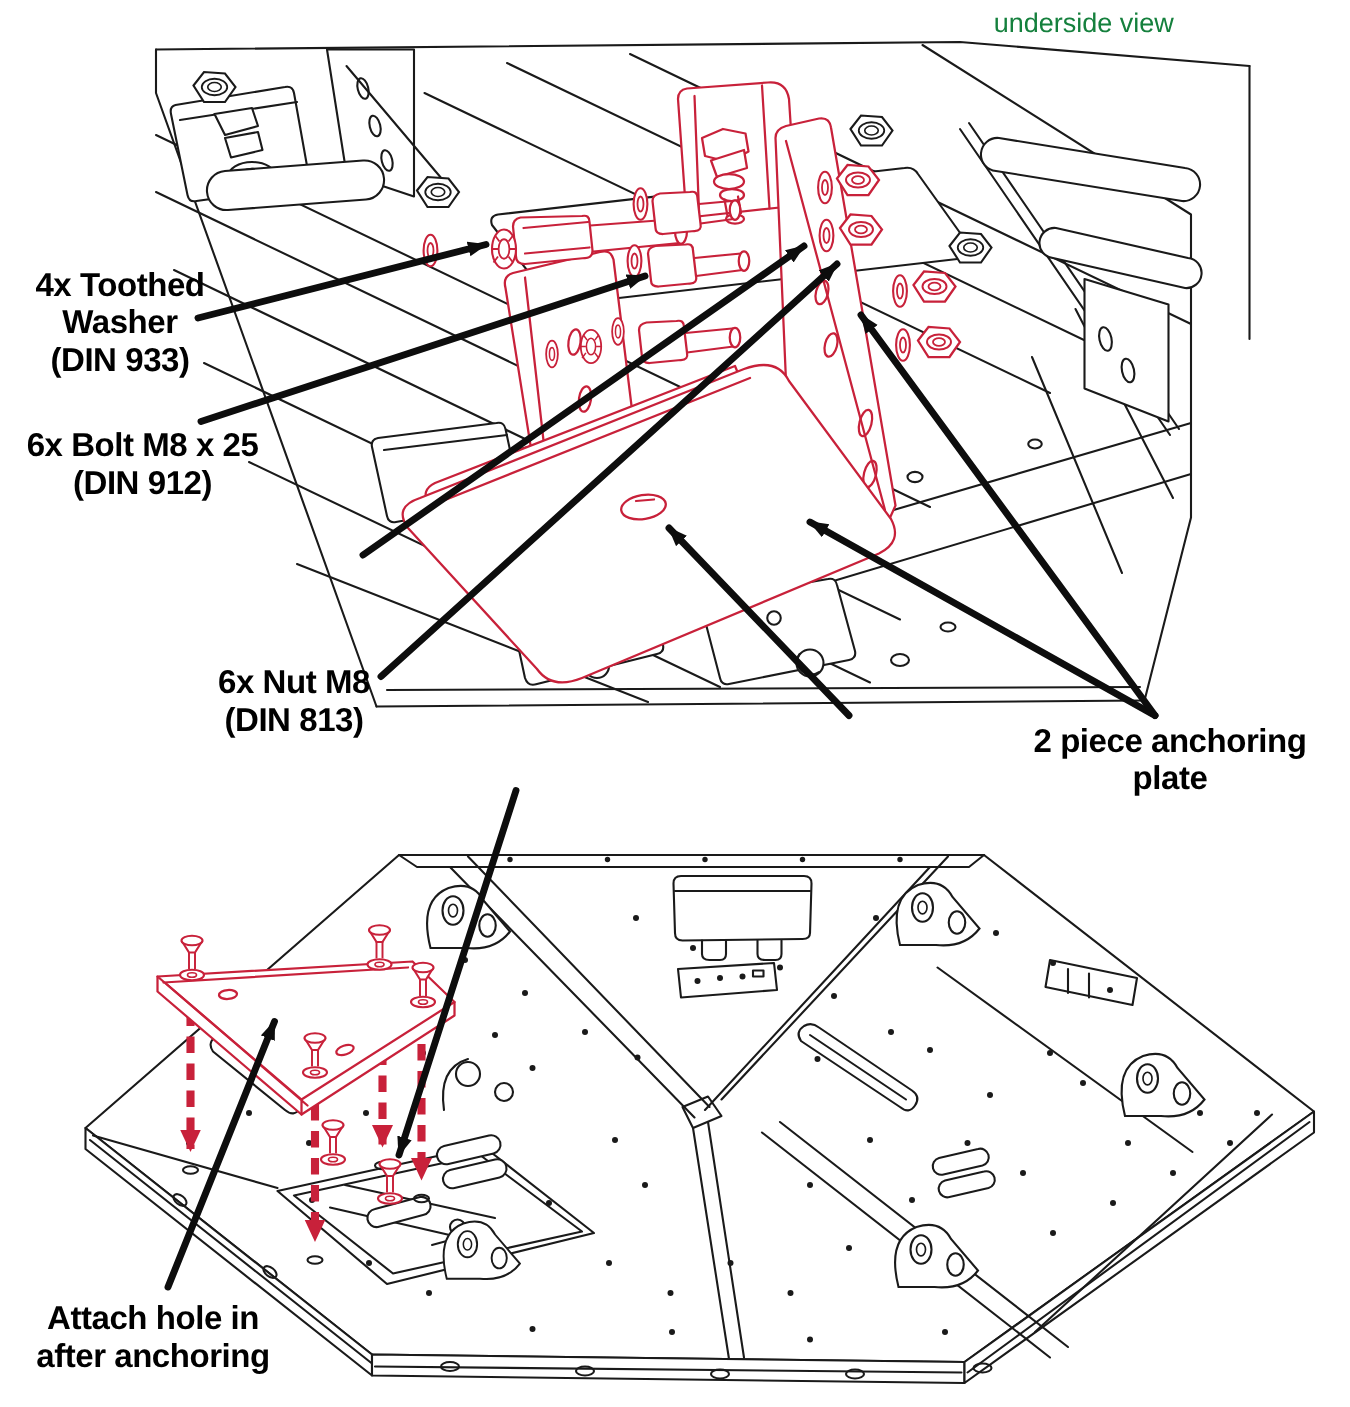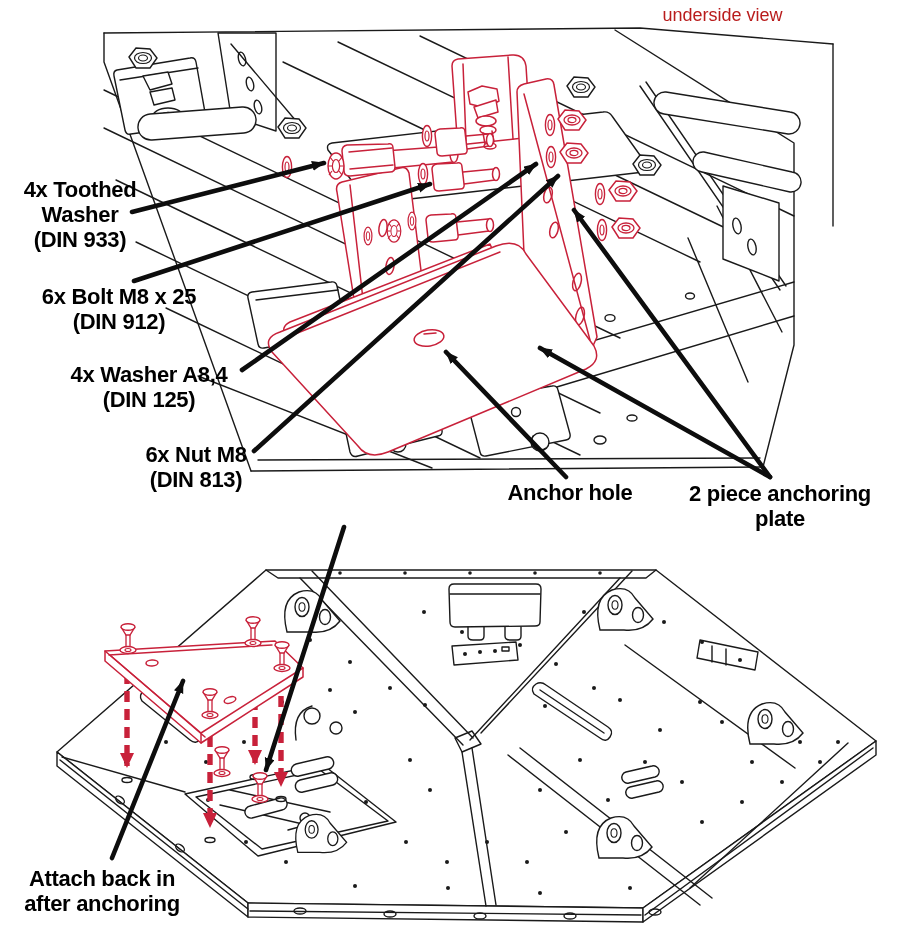--- a/index.html
+++ b/index.html
@@ -2,21 +2,21 @@
 <html><head>
 <meta charset="utf-8">
 <style>
   html,body{margin:0;padding:0;background:#ffffff;}
   .stage{position:relative;width:900px;height:938px;background:#fff;overflow:hidden;
          font-family:"Liberation Sans","DejaVu Sans",sans-serif;}
   .stage svg{position:absolute;left:0;top:0;}
   .callout{position:absolute;font-weight:700;font-size:22px;line-height:25px;
            text-align:center;color:#000;white-space:pre-line;letter-spacing:-0.3px;}
   .viewnote{position:absolute;font-weight:400;font-size:18px;line-height:20px;
-            text-align:center;color:#b91c1c;white-space:pre-line;}
+            text-align:center;color:#15803d;white-space:pre-line;}
   .ln{fill:none;stroke:#1a1a1a;stroke-width:1.4;stroke-linejoin:round;stroke-linecap:round;}
   .lnw{fill:#ffffff;stroke:#1a1a1a;stroke-width:1.4;stroke-linejoin:round;stroke-linecap:round;}
   .rd{fill:none;stroke:#c8213a;stroke-width:1.5;stroke-linejoin:round;stroke-linecap:round;}
   .rdw{fill:#ffffff;stroke:#c8213a;stroke-width:1.5;stroke-linejoin:round;stroke-linecap:round;}
   .arrow{fill:none;stroke:#0d0d0d;stroke-width:4.6;stroke-linecap:round;}
   .rarrow{fill:none;stroke:#c8213a;stroke-width:5.4;stroke-dasharray:11 7;}
   .dot{fill:#1a1a1a;stroke:none;}
 </style>
 </head>
 <body>
@@ -376,31 +376,28 @@
     <path class="arrow" d="M112,858 L183,681" marker-end="url(#ab)"></path>
   </g>
 </svg>
 
 <div class="viewnote" style="left:630px;top:5px;width:185px;">underside view</div>
 
 <div class="callout" style="left:-4px;top:177px;width:168px;">4x Toothed
 Washer
 (DIN 933)</div>
 
-<div class="callout" style="left:24px;top:284px;width:190px;">6x Bolt M8 x 25
+<div class="callout" style="left:0;top:284px;width:190px;">6x Bolt M8 x 25
 (DIN 912)</div>
 
-<div class="callout" style="left:54px;top:362px;width:190px;">4x Washer A8,4
-(DIN 125)</div>
 
 <div class="callout" style="left:100px;top:442px;width:192px;">6x Nut M8
 (DIN 813)</div>
 
 
-<div class="callout" style="left:475px;top:480px;width:190px;">Anchor hole</div>
 
 <div class="callout" style="left:671px;top:481px;width:218px;">2 piece anchoring
 plate</div>
 
-<div class="callout" style="left:2px;top:866px;width:200px;">Attach back in
+<div class="callout" style="left:2px;top:866px;width:200px;">Attach hole in
 after anchoring</div>
 
 </div>
 
 </body></html>

